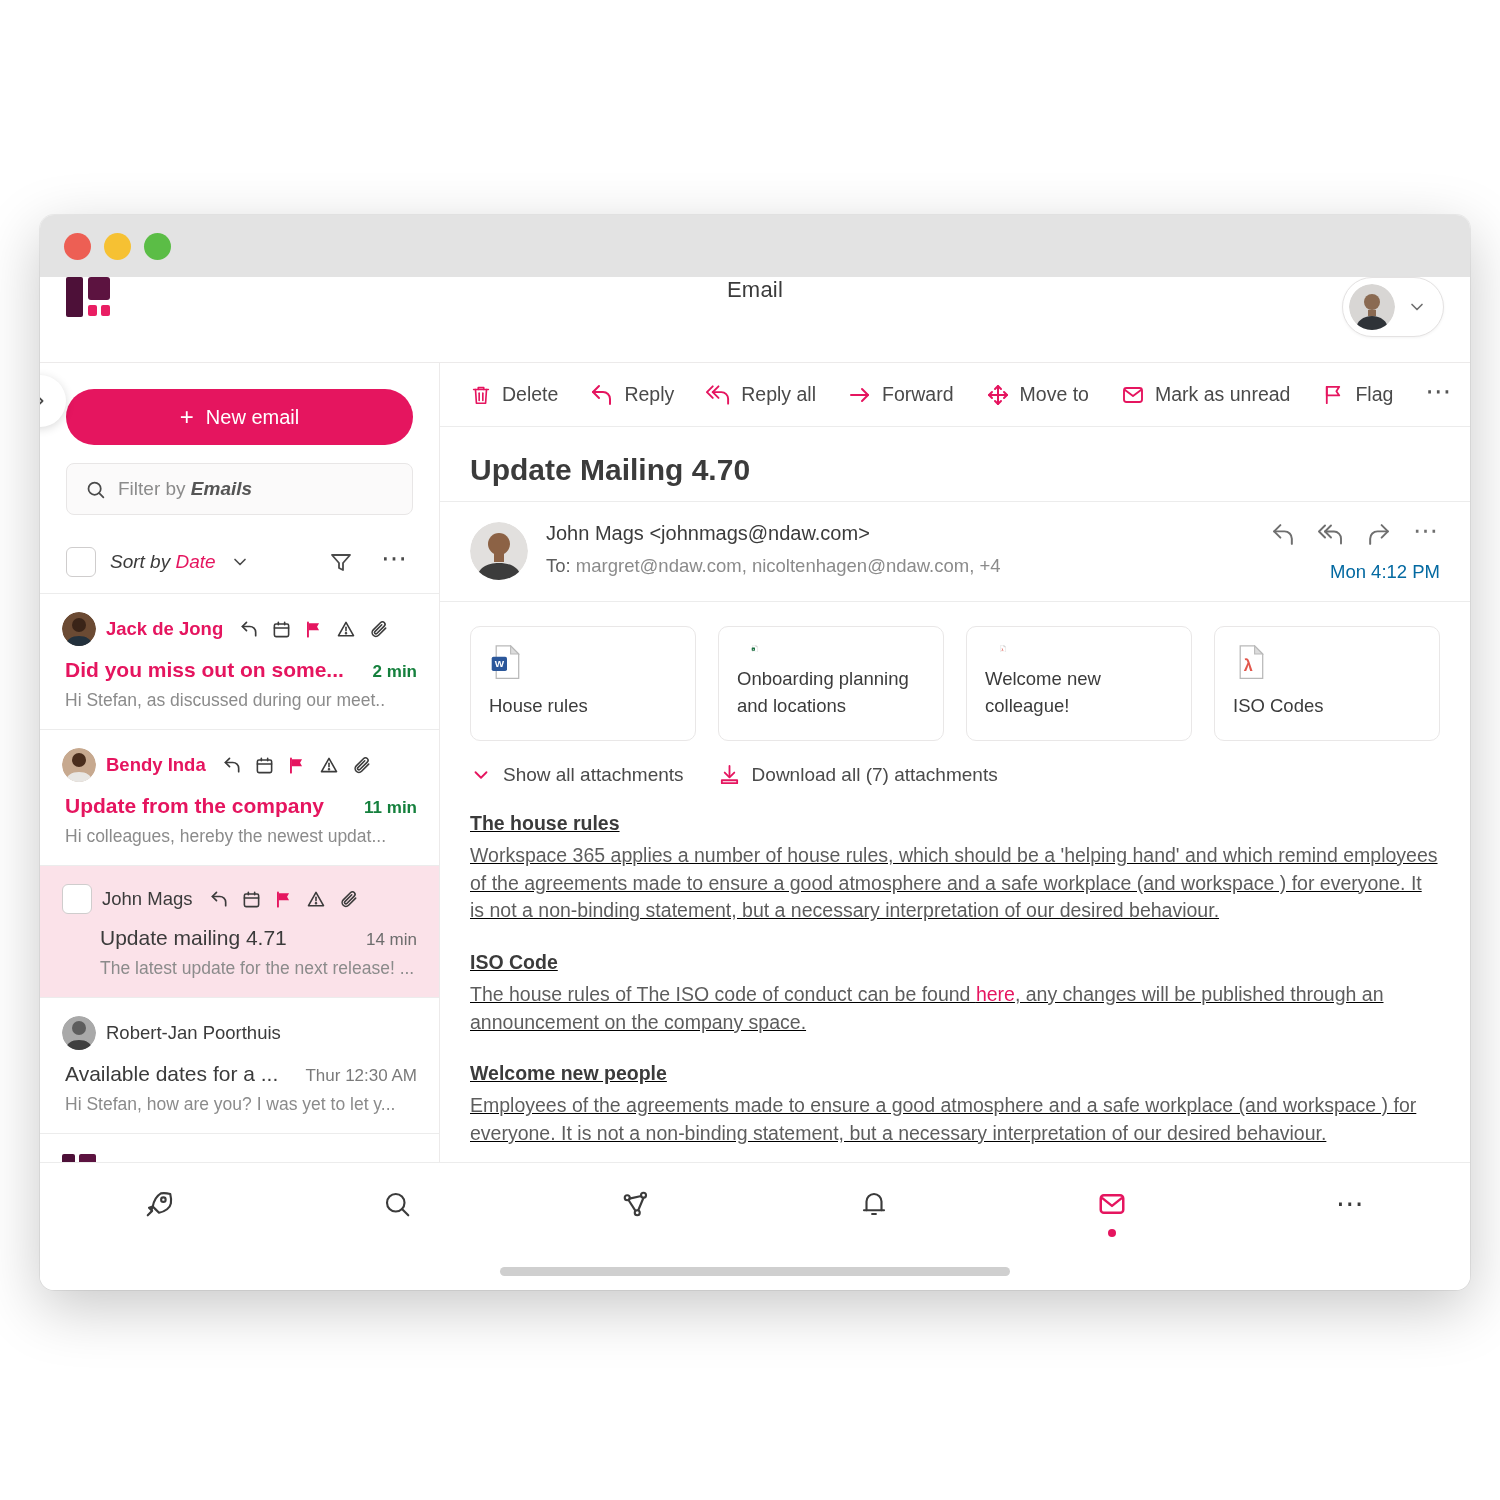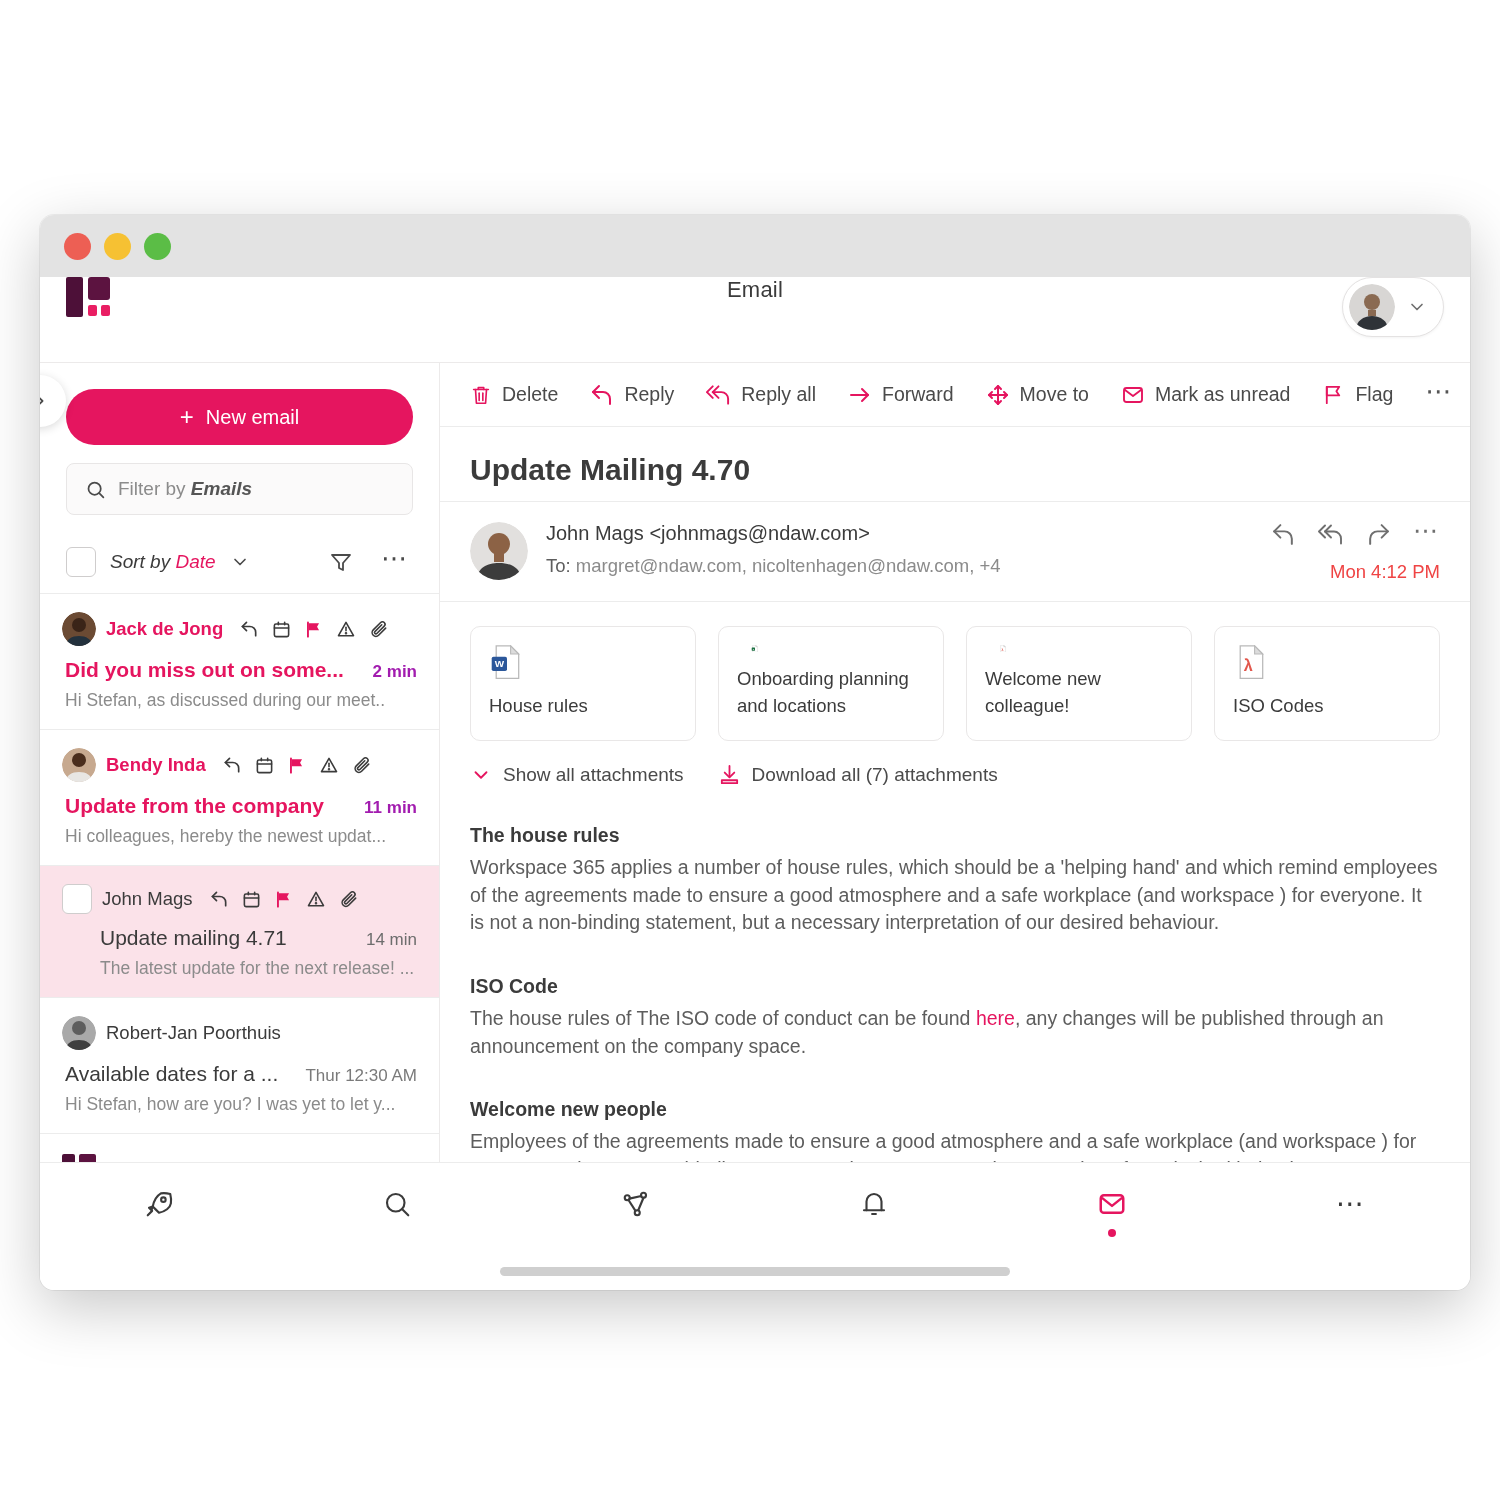--- a/index.html
+++ b/index.html
@@ -117,21 +117,21 @@
   .avatar { width: 34px; height: 34px; border-radius: 50%; overflow: hidden; flex: 0 0 auto; }
   .avatar.sq { border-radius: 3px; }
   .mi-name { font-size: 18.5px; font-weight: 700; color: #e5155f; margin-right: 2px; white-space: nowrap; }
   .mail-item.read .mi-name { color: #3b3b3b; font-weight: 400; }
   .mi-icons { display: flex; align-items: center; gap: 13px; margin-left: 4px; }
   .mi-row2 { display: flex; align-items: baseline; margin-top: 12px; gap: 10px; padding-left: 3px; }
   .mi-subject { font-size: 21px; font-weight: 700; color: #e5155f; white-space: nowrap; overflow: hidden; }
   .mail-item.read .mi-subject { color: #3b3b3b; font-weight: 400; }
   .mail-item.selected .mi-subject { color: #3b3b3b; font-weight: 400; }
   .mail-item.selected .mi-name { color: #3b3b3b; font-weight: 400; }
-  .mi-time { margin-left: auto; font-size: 17px; font-weight: 700; color: #a21caf; white-space: nowrap; }
+  .mi-time { margin-left: auto; font-size: 17px; font-weight: 700; color: #15803d; white-space: nowrap; }
   .mail-item.read .mi-time { color: #7a7a7a; font-weight: 400; }
   .mail-item.selected .mi-time { color: #6d6d6d; font-weight: 400; }
   .mi-preview { margin-top: 8px; font-size: 17.5px; color: #8b8b8b; white-space: nowrap; overflow: hidden; padding-left: 3px; }
   .mail-item.selected .mi-preview { padding-left: 38px; }
   .mail-item.selected .mi-row2 { padding-left: 38px; }
 
   
   .reader { flex: 1 1 auto; display: flex; flex-direction: column; min-width: 0; background: #fff; }
   .toolbar {
     height: 64px; flex: 0 0 auto; display: flex; align-items: center;
@@ -147,36 +147,36 @@
   .subject-title { font-size: 30px; font-weight: 700; color: #3b3b3b; }
 
   .msg-header { padding: 20px 30px 18px 30px; border-bottom: 1px solid #ececec; display: flex; gap: 18px; flex: 0 0 auto; }
   .msg-av { width: 58px; height: 58px; border-radius: 50%; overflow: hidden; flex: 0 0 auto; }
   .msg-meta { flex: 1 1 auto; min-width: 0; }
   .msg-from { font-size: 20px; color: #3b3b3b; }
   .msg-to { margin-top: 10px; font-size: 18.5px; color: #8b8b8b; }
   .msg-to b { color: #5e5e5e; font-weight: 400; }
   .msg-right { display: flex; flex-direction: column; align-items: flex-end; gap: 14px; flex: 0 0 auto; }
   .msg-actions { display: flex; align-items: center; gap: 22px; color: #6f6f6f; }
-  .msg-time { font-size: 18.5px; color: #ef4444; white-space: nowrap; }
+  .msg-time { font-size: 18.5px; color: #0369a1; white-space: nowrap; }
 
   .content { flex: 1 1 auto; padding: 24px 30px 0 30px; overflow: hidden; }
   .attach-grid { display: flex; gap: 22px; }
   .attach-card {
     flex: 1 1 0; min-width: 0;
     border: 1px solid #e9e7e7; border-radius: 10px;
     padding: 18px 18px 20px 18px; height: 115px;
     display: flex; flex-direction: column; gap: 14px; cursor: pointer;
   }
   .attach-name { font-size: 18.5px; color: #3b3b3b; line-height: 1.45; }
   .attach-links { display: flex; align-items: center; gap: 34px; margin-top: 22px; }
   .alink { display: flex; align-items: center; gap: 11px; cursor: pointer; }
   .alink span { font-size: 19px; color: #4a4a4a; }
 
-  .section { margin-top: 38px; }
+  .section { margin-top: 26px; text-decoration: underline; }
   .sec-head { font-size: 19.5px; font-weight: 700; color: #3b3b3b; margin-bottom: 7px; }
   .sec-body { font-size: 19.5px; color: #5d5d5d; line-height: 1.42; }
   .sec-body a { color: #e5155f; text-decoration: none; }
 
   
   .bottomnav {
     height: 128px; flex: 0 0 auto; border-top: 1px solid #ececec;
     background: #fff; display: flex; align-items: flex-start; position: relative;
     padding-top: 26px;
   }

